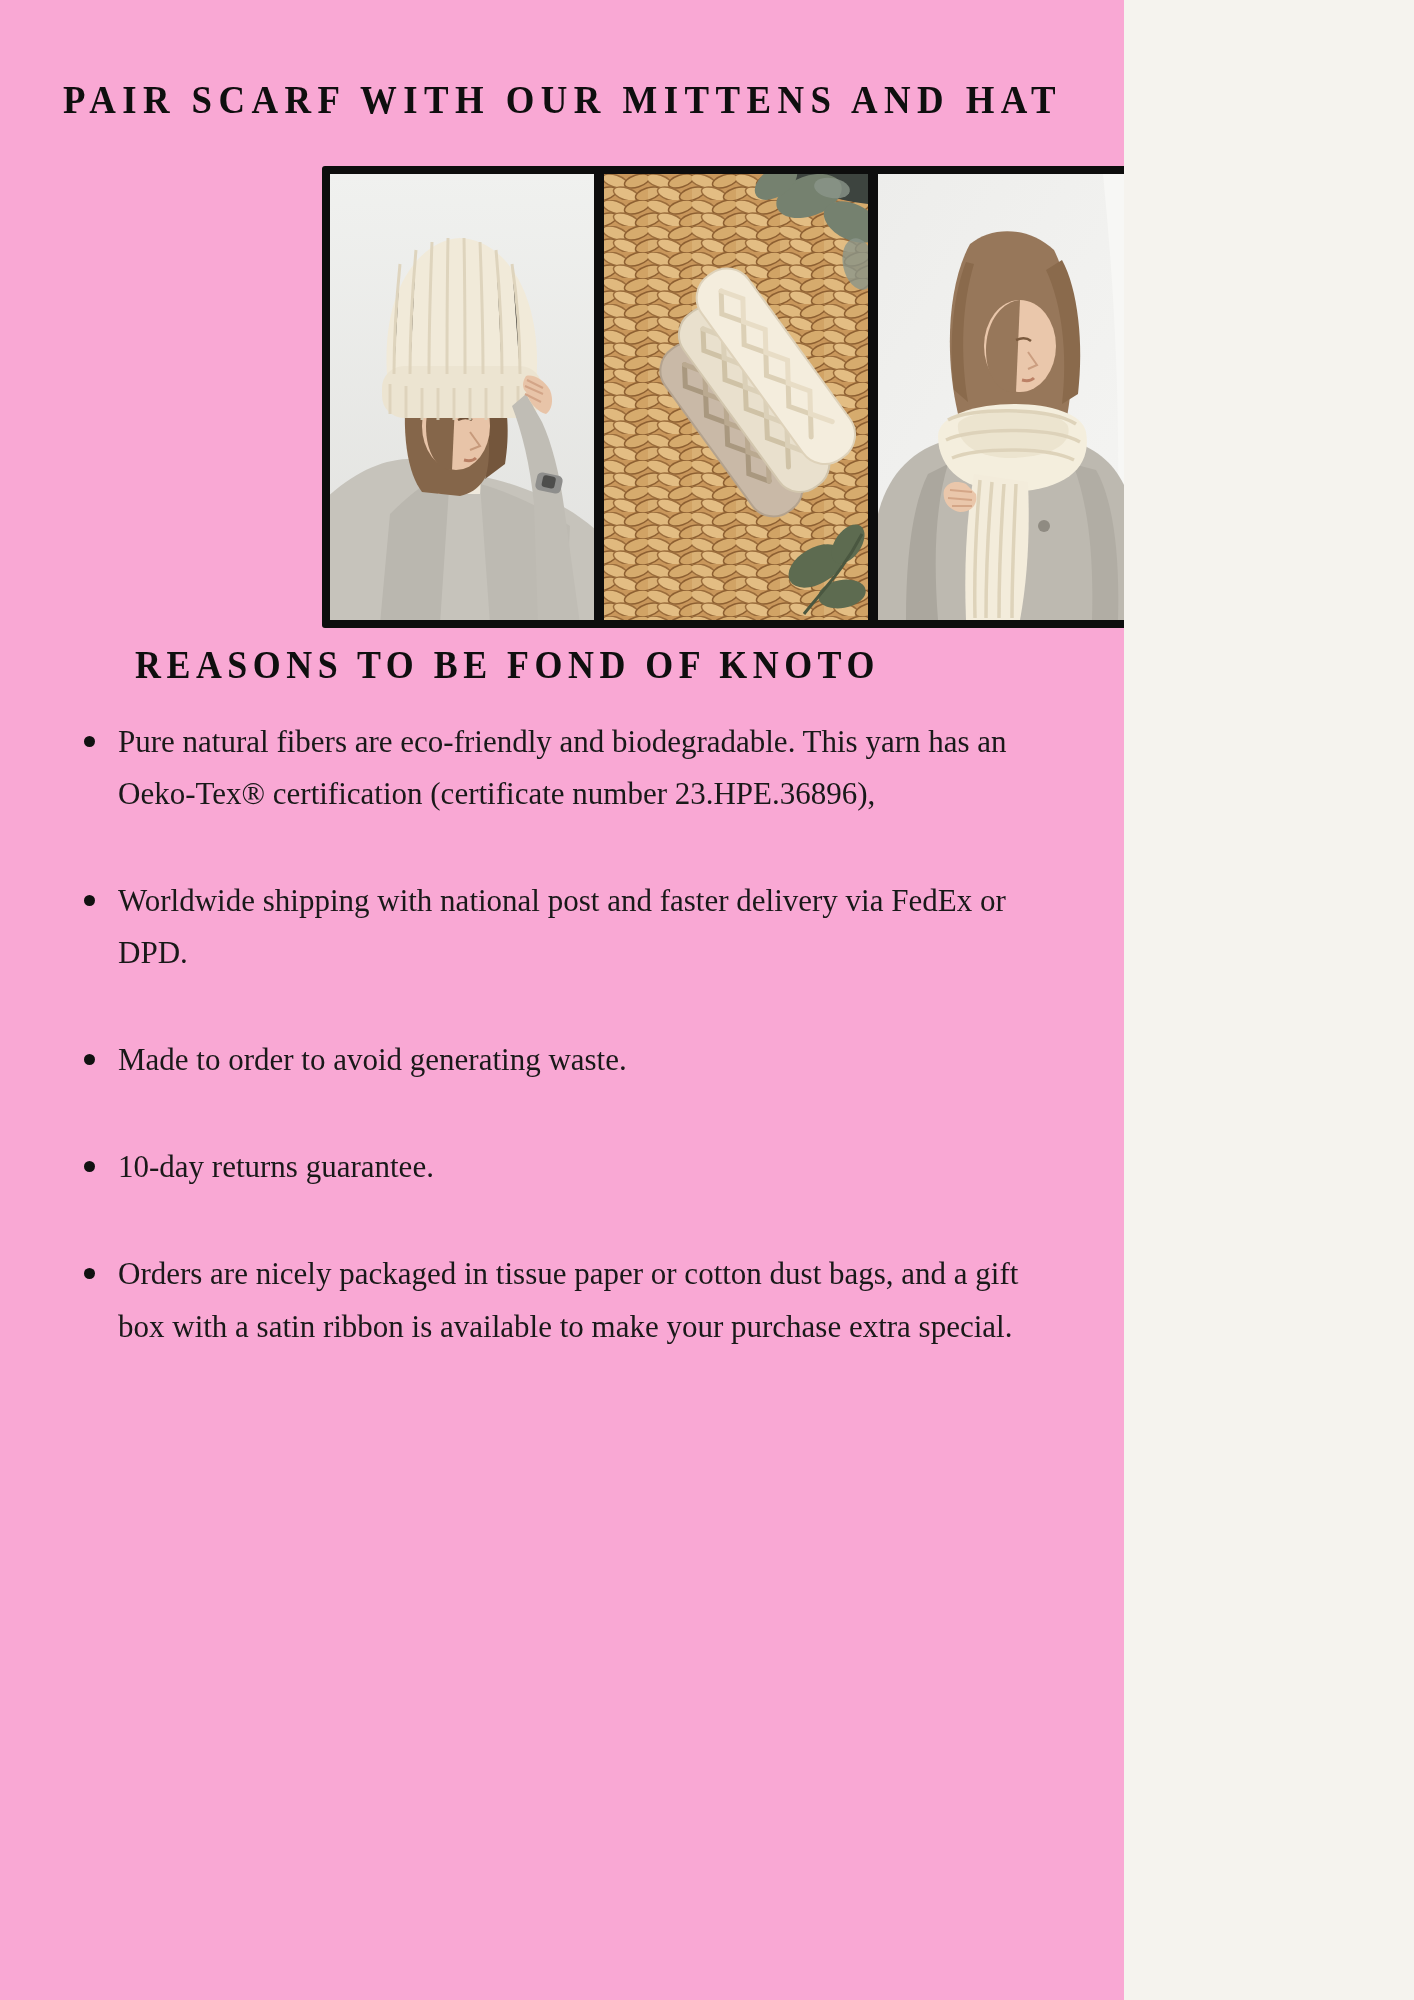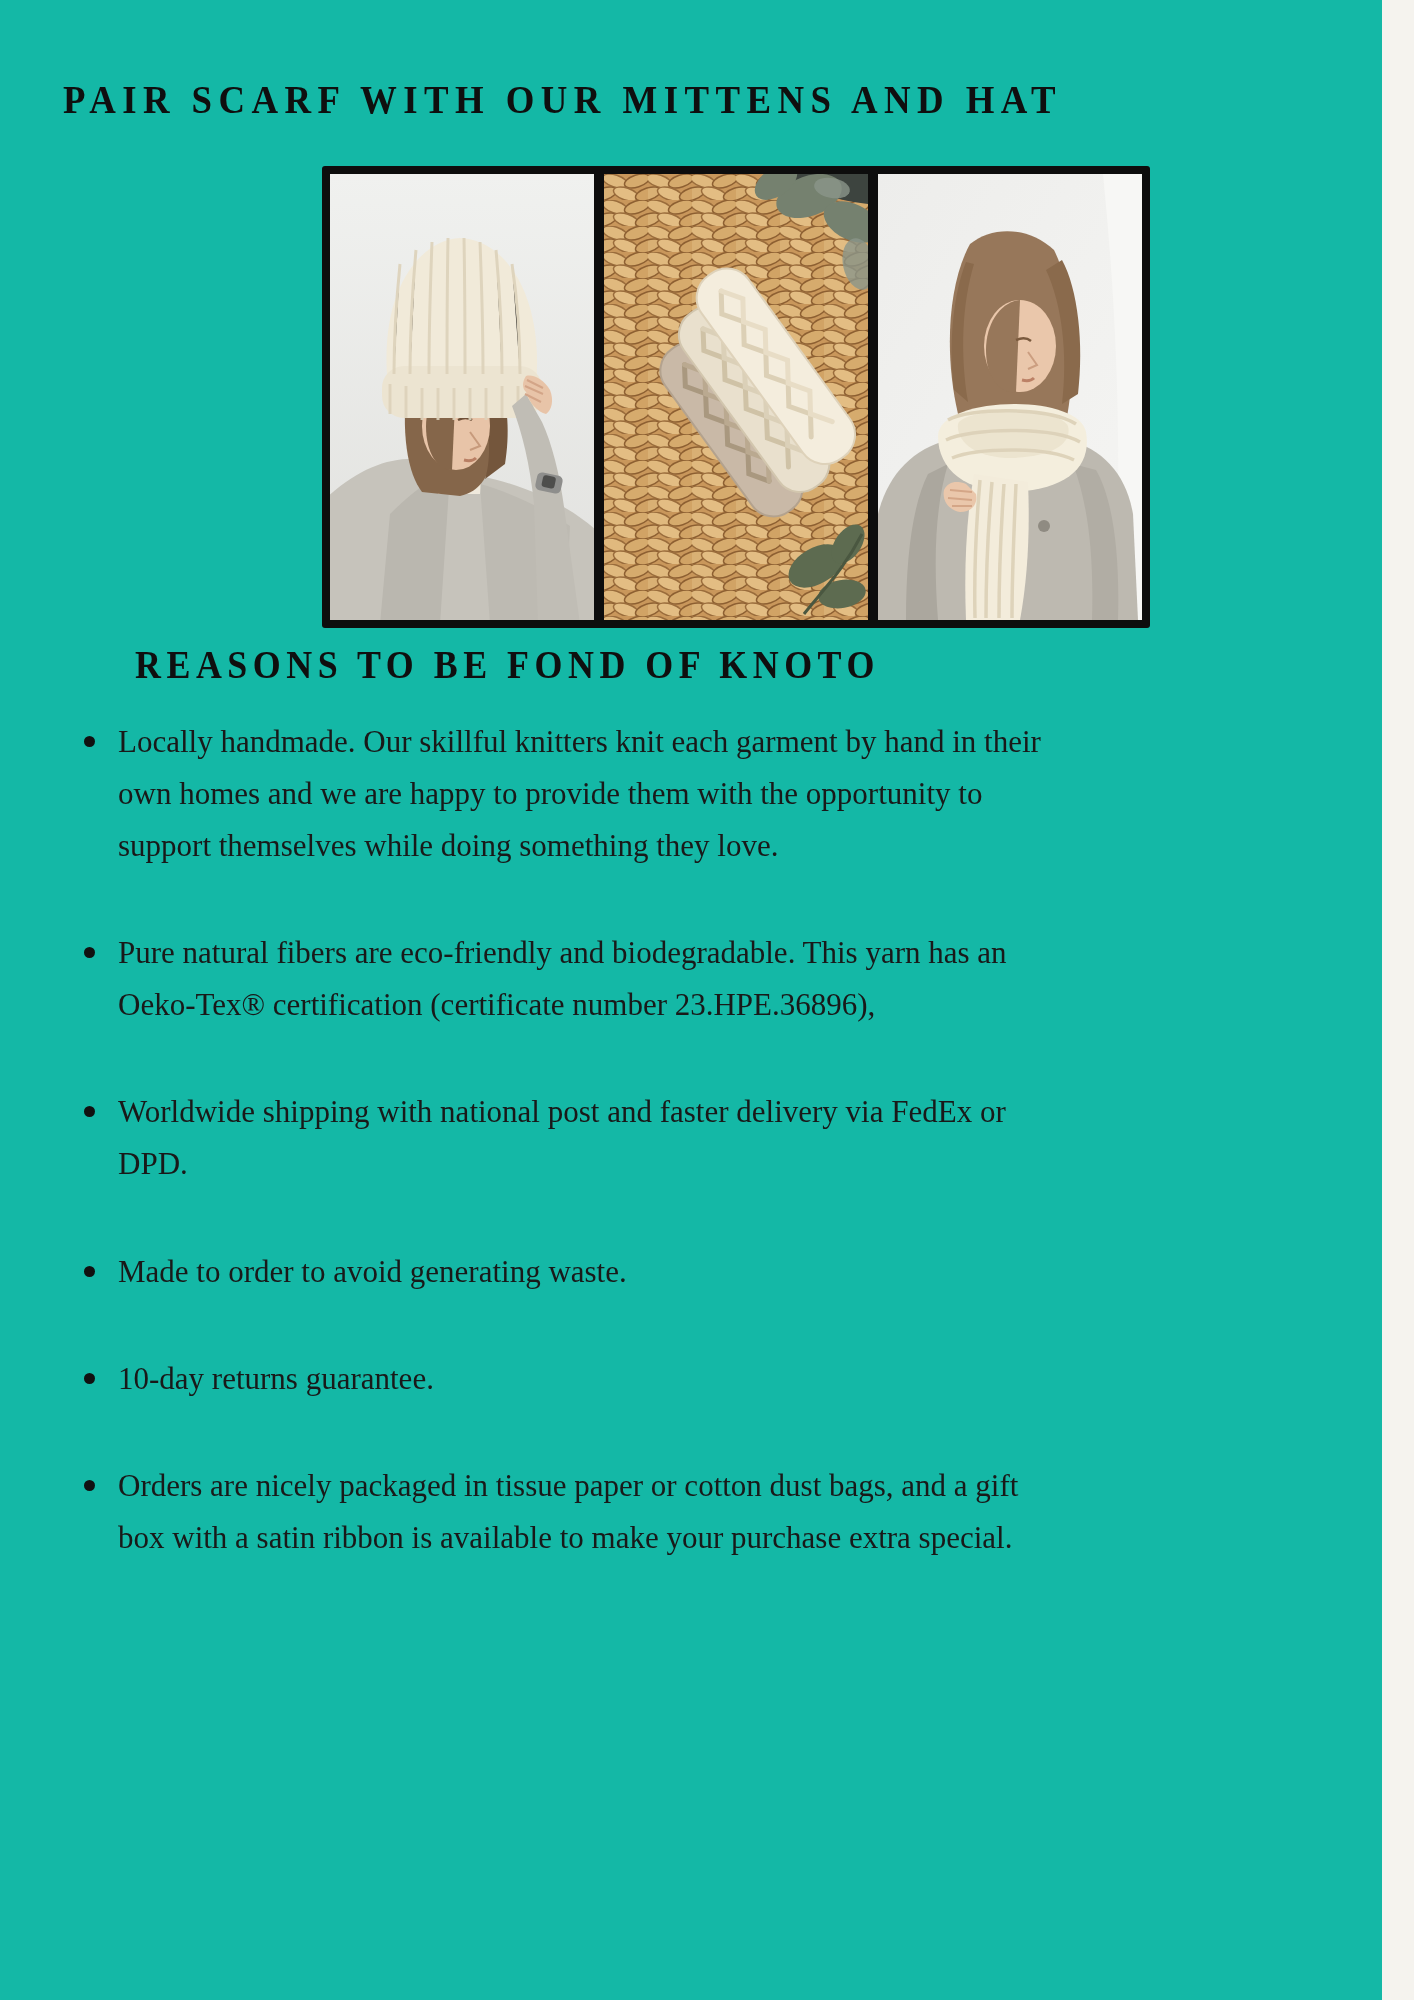--- a/index.html
+++ b/index.html
@@ -1,20 +1,20 @@
 <!DOCTYPE html>
 <html><head>
 <meta charset="utf-8">
 <style>
   * { margin:0; padding:0; box-sizing:border-box; }
   html,body { background:#f5f3ee; }
   .page {
     position:relative;
-    width:1382px; height:2000px;
-    background:#14b8a6;
+    width:1124px; height:2000px;
+    background:#f9a8d4;
     font-family:"Liberation Serif","DejaVu Serif",serif;
     color:#1a1a1a;
     overflow:hidden;
   }
   .page-title {
     position:absolute; top:76px; left:63px;
     font-size:40px; font-weight:bold; letter-spacing:7px;
     color:#0f0f0f; white-space:nowrap;
     transform:scaleX(0.92); transform-origin:left center;
   }
@@ -204,21 +204,20 @@
 
         <circle cx="166" cy="352" r="6" fill="#8f8b82"></circle>
       </svg>
     </div>
 
   </div>
 
   <h2 class="section-title">REASONS TO BE FOND OF KNOTO</h2>
 
   <ul class="reasons-list">
-    <li>Locally handmade. Our skillful knitters knit each garment by hand in their own homes and we are happy to provide them with the opportunity to support themselves while doing something they love.</li>
     <li>Pure natural fibers are eco-friendly and biodegradable. This yarn has an Oeko-Tex® certification (certificate number 23.HPE.36896),</li>
     <li>Worldwide shipping with national post and faster delivery via FedEx or DPD.</li>
     <li>Made to order to avoid generating waste.</li>
     <li>10-day returns guarantee.</li>
     <li>Orders are nicely packaged in tissue paper or cotton dust bags, and a gift box with a satin ribbon is available to make your purchase extra special.</li>
   </ul>
 
 </div>
 
 </body></html>

